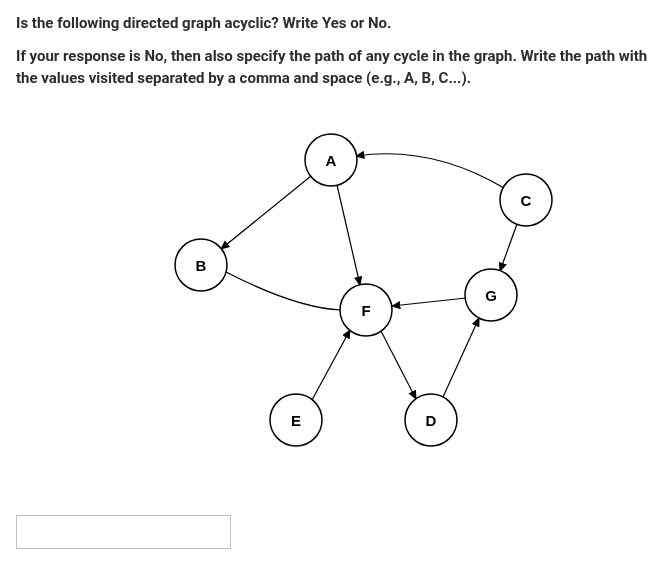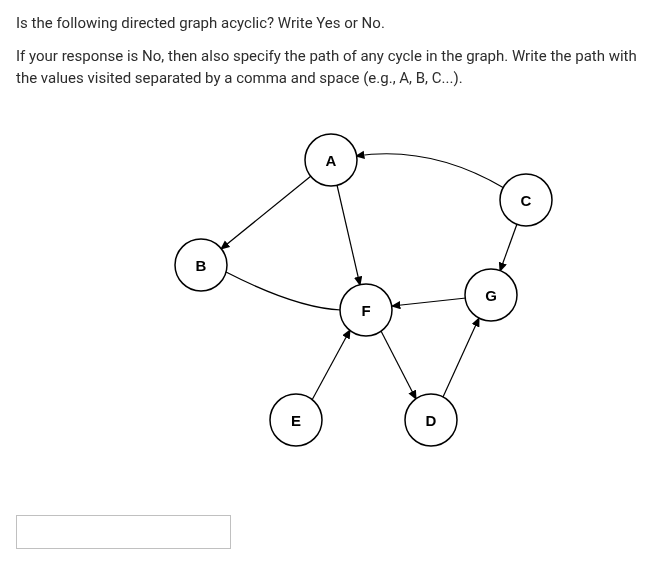--- a/index.html
+++ b/index.html
@@ -10,20 +10,21 @@
     body {
       font-family: -apple-system, BlinkMacSystemFont, "Segoe UI", Roboto, Helvetica, Arial, sans-serif;
       font-size: 15px;
       color: #2d2d2d;
       padding: 12px 16px;
       width: 671px;
       line-height: 1.5;
     }
     .question-line {
       margin-bottom: 10px;
+      font-weight: bold;
     }
     .graph-container {
       margin-top: 30px;
       margin-bottom: 35px;
       display: flex;
       justify-content: center;
     }
     .graph-svg {
       width: 480px;
       height: 360px;

